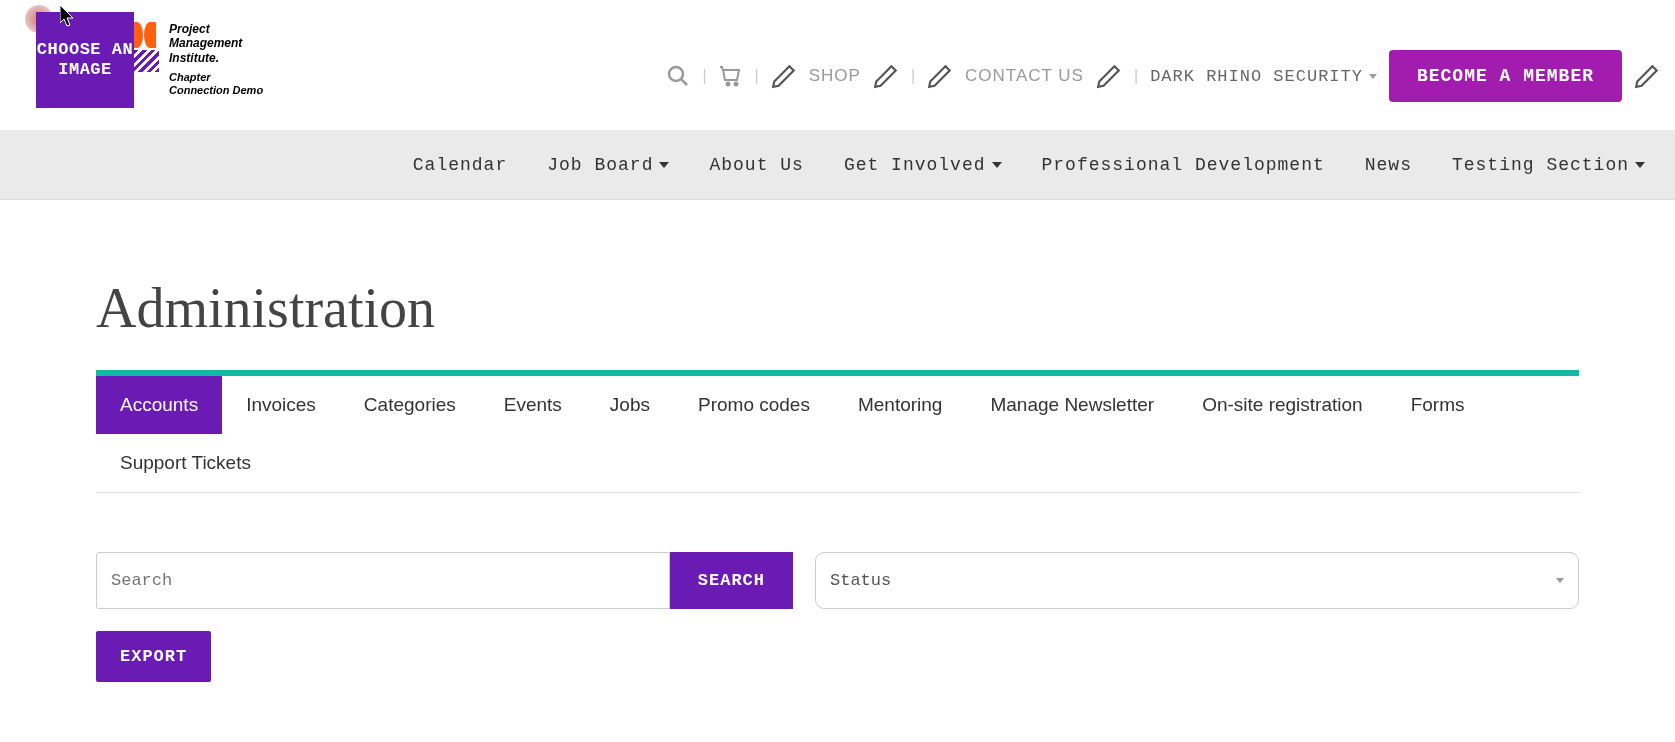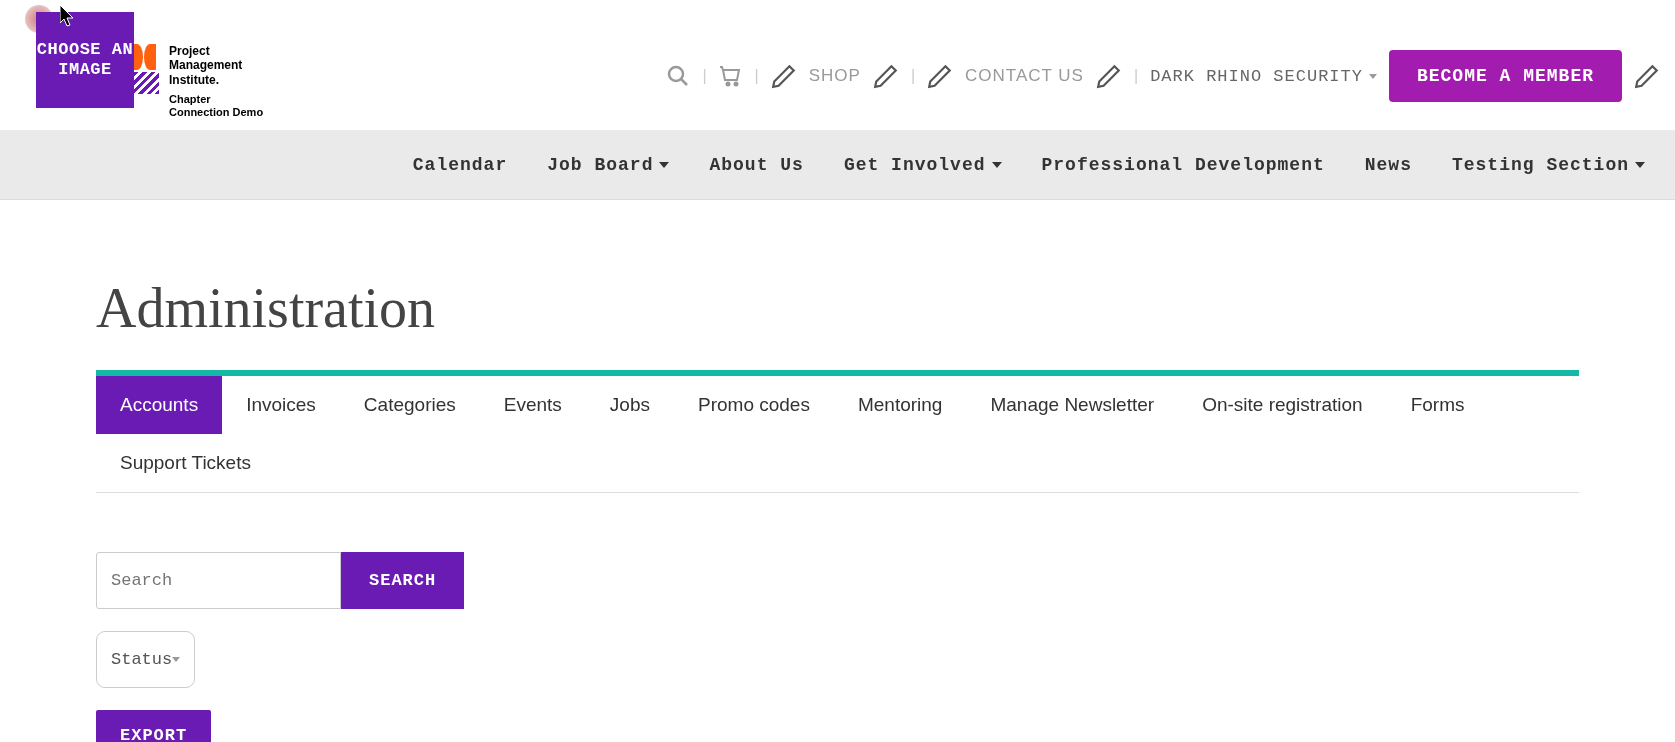--- a/index.html
+++ b/index.html
@@ -7,21 +7,21 @@
     
     
     .cursor-dot { position: absolute; top: 5px; left: 25px; width: 28px; height: 28px; border-radius: 50%; background: radial-gradient(circle, #b94444 0%, #d89898 60%, #e8e8e8 100%); opacity: 0.7; z-index: 1; }
     .cursor-arrow { position: absolute; top: 5px; left: 60px; font-size: 20px; color: #000; z-index: 5; }
     
     
     .choose-image-btn { position: absolute; top: 12px; left: 0; width: 98px; height: 96px; background: #6a1bb3; color: #fff; display: flex; align-items: center; justify-content: center; text-align: center; font-size: 17px; font-weight: bold; line-height: 1.15; z-index: 3; cursor: pointer; font-family: 'Courier New', monospace; letter-spacing: 0.5px; margin-left: 36px; }
     
     
     .header { position: relative; height: 130px; width: 100%; display: flex; align-items: center; }
-    .logo-area { position: absolute; left: 100px; top: 44px; display: flex; gap: 6px; }
+    .logo-area { position: absolute; left: 100px; top: 22px; display: flex; gap: 6px; font-style: italic; }
     .logo-block1 { display: flex; flex-direction: column; gap: 2px; }
     .logo-pm-row { display: flex; gap: 3px; align-items: center; }
     .logo-p { width: 28px; height: 26px; position: relative; }
     .logo-p::before { content: "P"; font-size: 30px; font-weight: 900; color: #000; font-family: Arial Black, sans-serif; }
     .logo-orange { width: 12px; height: 26px; background: #ff610f; border-radius: 0 50% 50% 0; display: inline-block; }
     .logo-orange2 { width: 12px; height: 26px; background: #ff610f; border-radius: 50% 0 0 50%; display: inline-block; margin-left: -2px; }
     .logo-bottom-row { display: flex; gap: 3px; }
     .logo-cyan { width: 30px; height: 22px; background: #3cd2db; border-radius: 10px 0 0 10px; }
     .logo-stripes { width: 26px; height: 22px; background: repeating-linear-gradient(-45deg, #6a1bb3 0 3px, #fff 3px 6px); }
     .logo-text { display: flex; flex-direction: column; justify-content: center; margin-left: 4px; }
@@ -32,36 +32,36 @@
     .top-nav-right { position: absolute; right: 15px; top: 50px; display: flex; align-items: center; gap: 12px; }
     .nav-icon { width: 24px; height: 24px; color: #999; cursor: pointer; }
     .nav-separator { color: #ccc; font-size: 16px; }
     .nav-link { color: #999; font-size: 17px; letter-spacing: 1px; cursor: pointer; display: flex; align-items: center; gap: 6px; }
     .nav-link.user { font-family: 'Courier New', monospace; color: #666; }
     .pencil-icon { width: 26px; height: 26px; color: #555; cursor: pointer; }
     .become-member-btn { background: #a21caf; color: #fff; padding: 16px 28px; font-size: 18px; font-weight: bold; letter-spacing: 1px; cursor: pointer; font-family: 'Courier New', monospace; border-radius: 4px; }
     
     
     .main-nav { background: #eaeaea; height: 70px; display: flex; align-items: center; justify-content: flex-end; padding-right: 30px; gap: 40px; border-bottom: 1px solid #ddd; }
-    .main-nav-item { color: #333; font-size: 18px; font-family: 'Courier New', monospace; font-weight: bold; letter-spacing: 1px; cursor: pointer; display: flex; align-items: center; gap: 6px; }
+    .main-nav-item { color: #333; font-size: 18px; font-family: 'Courier New', monospace; font-weight: normal; letter-spacing: 1px; cursor: pointer; display: flex; align-items: center; gap: 6px; }
     .caret-down { width: 0; height: 0; border-left: 5px solid transparent; border-right: 5px solid transparent; border-top: 6px solid #333; display: inline-block; }
     .caret-down-sm { width: 0; height: 0; border-left: 4px solid transparent; border-right: 4px solid transparent; border-top: 5px solid #999; display: inline-block; }
     
     
     .content { padding: 76px 96px 40px 96px; }
     .page-title { font-size: 56px; color: #444; font-weight: normal; margin-bottom: 30px; font-family: Georgia, serif; }
     
     
     .admin-tabs { display: flex; flex-wrap: wrap; border-top: 6px solid #14b8a6; border-bottom: 1px solid #ddd; margin-bottom: -1px; }
     .admin-tab { padding: 18px 24px; font-size: 19px; color: #333; cursor: pointer; white-space: nowrap; }
     .admin-tab.active { background: #6a1bb3; color: #fff; }
     
     
     .search-section { margin-top: 60px; }
-    .search-row { display: flex; gap: 22px; align-items: flex-start; flex-direction: column; }
+    .search-row { display: flex; gap: 22px; align-items: flex-start; }
     .search-group { display: flex; flex: 0 0 47%; }
     .search-input { flex: 1; border: 1px solid #ccc; padding: 18px 14px; font-size: 17px; font-family: 'Courier New', monospace; border-radius: 3px 0 0 3px; }
     .search-btn { background: #6a1bb3; color: #fff; border: none; padding: 0 28px; font-size: 17px; font-weight: bold; letter-spacing: 1px; font-family: 'Courier New', monospace; cursor: pointer; }
     .status-select { flex: 1; border: 1px solid #ccc; padding: 18px 14px; font-size: 17px; font-family: 'Courier New', monospace; color: #555; border-radius: 9px; position: relative; background: #fff; cursor: pointer; display: flex; align-items: center; justify-content: space-between; }
     .export-btn { background: #6a1bb3; color: #fff; border: none; padding: 16px 24px; font-size: 17px; font-weight: bold; letter-spacing: 1px; font-family: 'Courier New', monospace; cursor: pointer; margin-top: 22px; border-radius: 2px; }
     
     svg { display: block; }
   </style>
 </head>
 <body>

